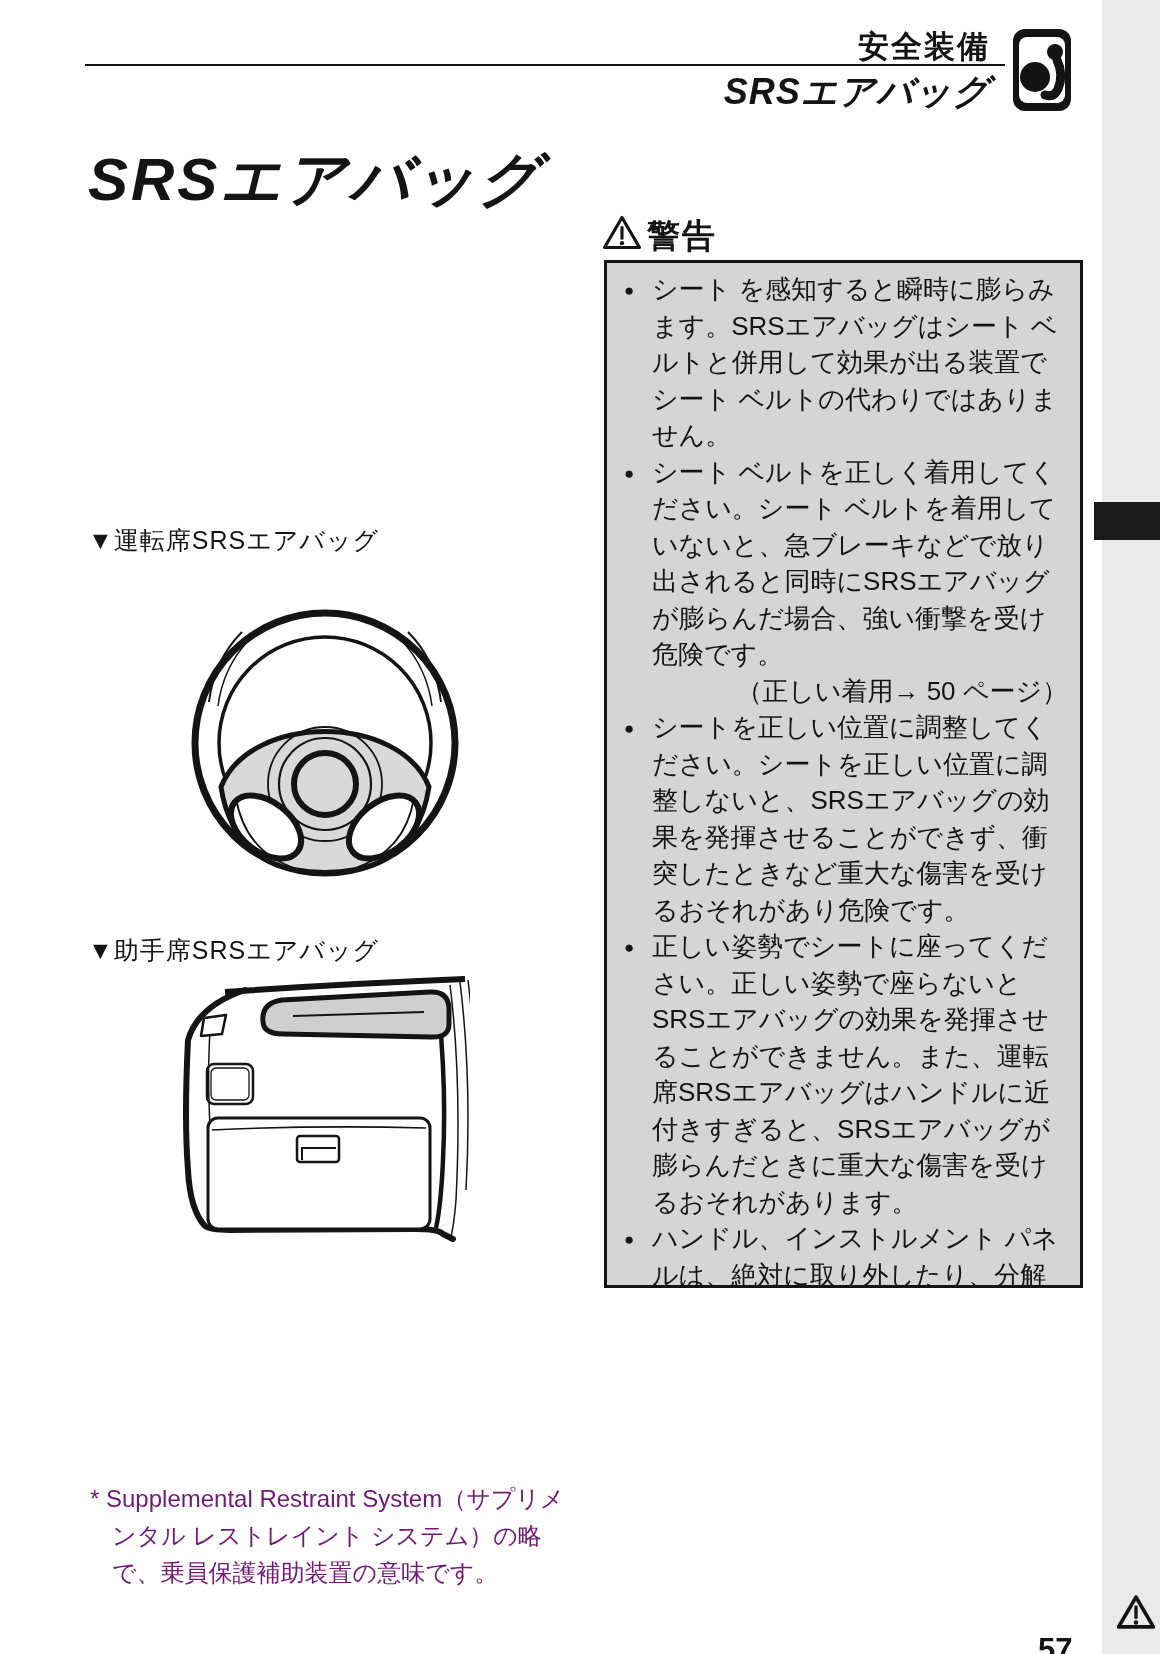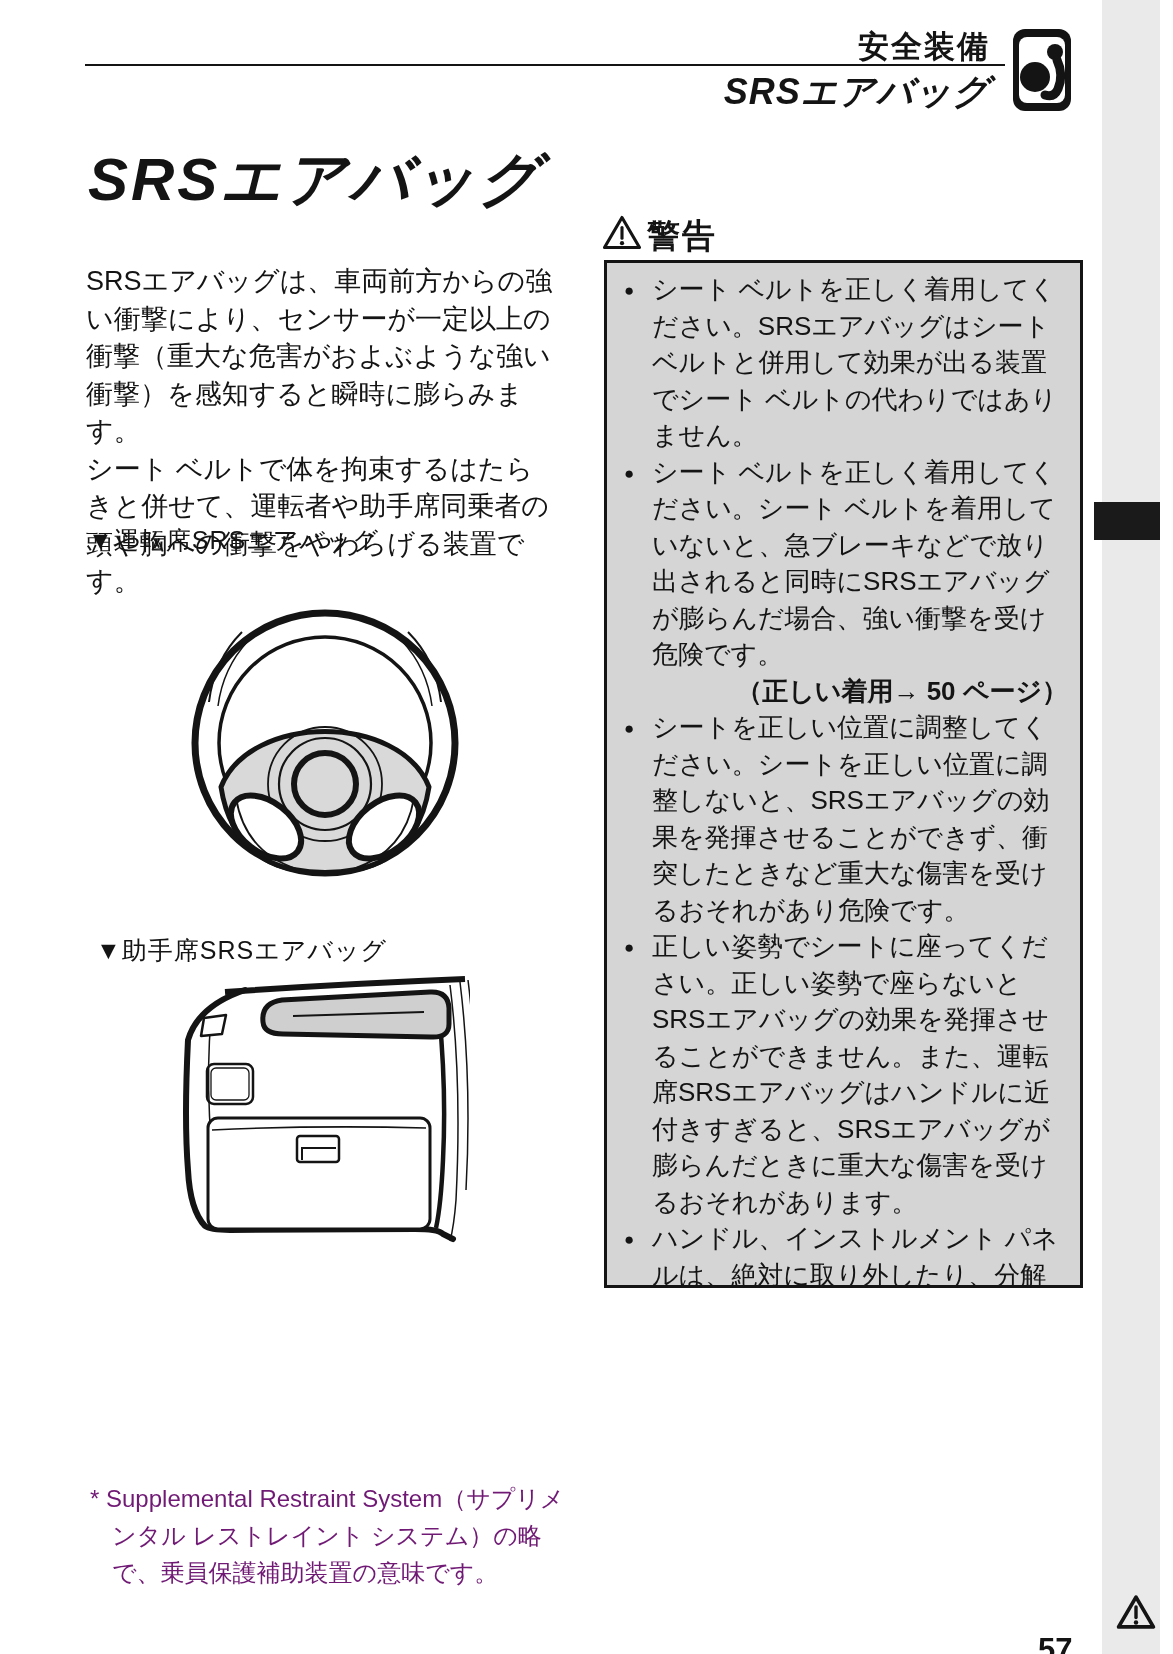--- a/index.html
+++ b/index.html
@@ -20,34 +20,34 @@
     position:absolute; left:85px; top:222px; width:461px; height:39px; background:#141414;
     color:#ffffff; text-align:center; font-size:29px; font-weight:bold; line-height:39px; letter-spacing:1px;
   }
   .section-bar sup { font-size:18px; vertical-align:super; }
 
   .body-text { position:absolute; left:86px; top:263px; width:470px; font-size:27px; line-height:37.5px; }
   .body-text p { margin:0; }
 
   .fig-caption { position:absolute; font-size:25px; letter-spacing:1px; }
   .fig1-caption { left:88px; top:524px; }
-  .fig2-caption { left:96px; top:934px; }
+  .fig2-caption { left:88px; top:934px; }
   .wheel-svg { position:absolute; left:185px; top:606px; }
   .dash-svg  { position:absolute; left:168px; top:970px; }
 
   .warning-head { position:absolute; left:602px; top:214px; display:flex; align-items:flex-start; gap:5px;
                   font-size:33px; font-weight:bold; letter-spacing:2px; }
   .warning-box {
     position:absolute; left:604px; top:260px; width:479px; height:1028px; box-sizing:border-box;
     background:#d5d5d5; border:3px solid #141414; padding:8px 10px 6px 12px; overflow:hidden;
   }
   .warning-list { margin:0; padding:0; list-style:none; font-size:26px; line-height:36.5px; }
   .warning-list li { position:relative; padding-left:33px; }
   .warning-list .dot { position:absolute; left:5px; top:2px; font-size:17px; }
-  .warning-list .ref { text-align:right; padding-right:2px;font-weight:bold; }
+  .warning-list .ref { text-align:right; padding-right:2px; }
 
   .footnote { position:absolute; left:90px; top:1480px; width:466px; font-size:24px; line-height:37px;
               padding-left:22px; text-indent:-22px; color:#701a75; }
   .page-number { position:absolute; left:1038px; top:1632px; font-size:31px; font-weight:bold; }
   .corner-warning { position:absolute; left:1116px; top:1594px; }
 </style>
 </head>
 <body>
 
 <div class="page">
@@ -63,24 +63,20 @@
       <rect x="1" y="1" width="58" height="82" rx="12" fill="#141414"></rect>
       <rect x="7" y="9" width="46" height="66" rx="8" fill="#ffffff"></rect>
       <circle cx="23" cy="49" r="15" fill="#141414"></circle>
       <circle cx="43" cy="24" r="8" fill="#141414"></circle>
       <path d="M45,32 Q52,47 46,61 Q42,70 33,67" fill="none" stroke="#141414" stroke-width="9" stroke-linecap="round"></path>
     </svg>
   </div>
 
   <div class="main-title">SRSエアバッグ</div>
 
-  <div class="body-text">
-    <p>SRSエアバッグは、車両前方からの強い衝撃により、センサーが一定以上の衝撃（重大な危害がおよぶような強い衝撃）を感知すると瞬時に膨らみます。</p>
-    <p>シート ベルトで体を拘束するはたらきと併せて、運転者や助手席同乗者の頭や胸への衝撃をやわらげる装置です。</p>
-  </div>
 
   <div class="fig-caption fig1-caption">▼運転席SRSエアバッグ</div>
 
   <div class="wheel-svg">
     <svg width="280" height="274" viewBox="185 608 280 274">
       <circle cx="325" cy="745" r="130" fill="#ffffff" stroke="#141414" stroke-width="7"></circle>
       <circle cx="325" cy="745" r="106" fill="none" stroke="#141414" stroke-width="3.5"></circle>
       <path d="M221,789 C250,715 400,715 429,789 C424,822 408,849 380,864 C350,878 300,878 270,864 C242,849 226,822 221,789 Z" fill="#d9d9d9" stroke="#141414" stroke-width="5" stroke-linejoin="round"></path>
       <circle cx="325" cy="786" r="57" fill="none" stroke="#141414" stroke-width="1.8"></circle>
       <circle cx="325" cy="786" r="46" fill="none" stroke="#141414" stroke-width="2.2"></circle>
@@ -128,21 +124,21 @@
       </svg>
     </span>
     <span>警告</span>
   </div>
 
   <div class="warning-box">
     <ul class="warning-list">
 
         <li>
           <span class="dot">●</span>
-          <span>シート ベルトを正しく着用してください。SRSエアバッグはシート ベルトと併用して効果が出る装置でシート ベルトの代わりではありません。</span>
+          <span>シート を感知すると瞬時に膨らみます。SRSエアバッグはシート ベルトと併用して効果が出る装置でシート ベルトの代わりではありません。</span>
           
         </li>
 
         <li>
           <span class="dot">●</span>
           <span>シート ベルトを正しく着用してください。シート ベルトを着用していないと、急ブレーキなどで放り出されると同時にSRSエアバッグが膨らんだ場合、強い衝撃を受け危険です。</span>
           <div class="ref">（正しい着用→ 50 ページ）</div>
         </li>
 
         <li>

